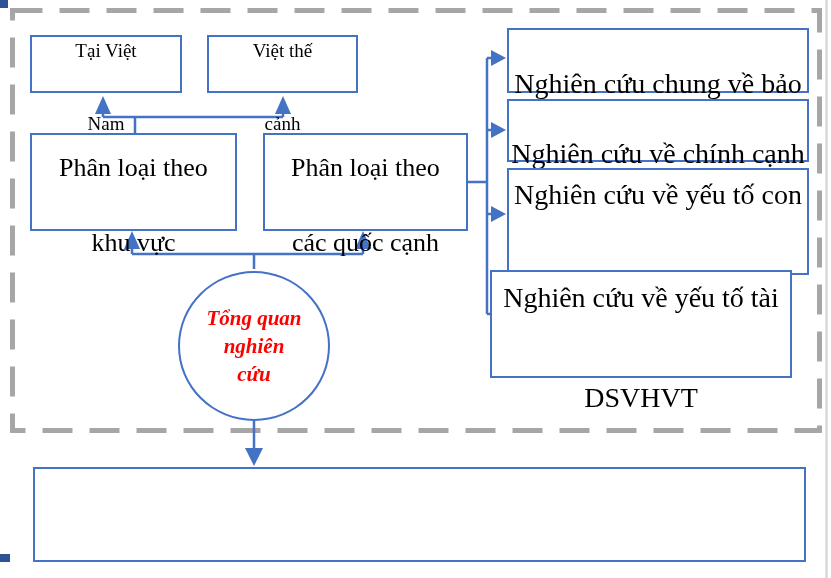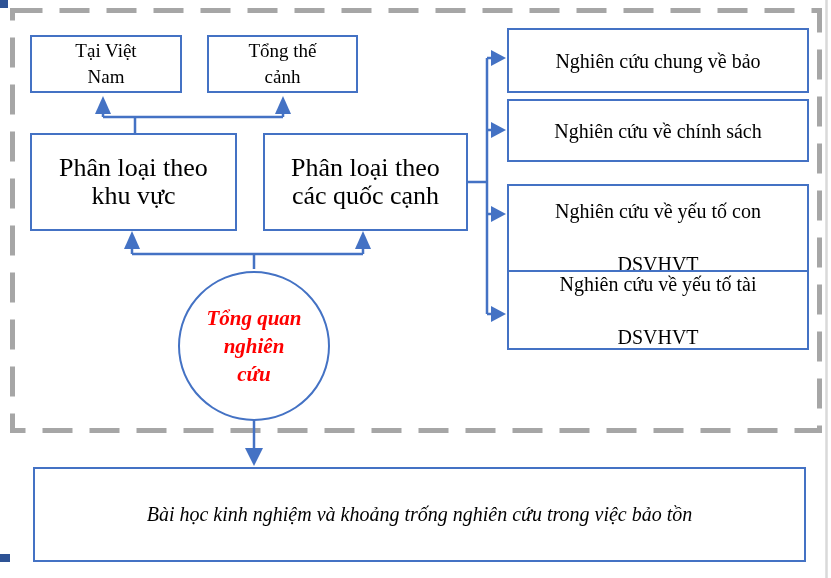--- a/index.html
+++ b/index.html
@@ -6,24 +6,24 @@
   #stage{
     position:relative;width:831px;height:578px;background:#ffffff;overflow:hidden;
     font-family:"Liberation Serif","DejaVu Serif",serif;color:#000;
   }
   #connectors{position:absolute;left:0;top:0;z-index:1;}
   .box{
     position:absolute;z-index:2;background:#ffffff;border:2px solid #4472c4;
     display:flex;flex-direction:column;align-items:center;justify-content:center;
     text-align:center;box-sizing:border-box;
   }
-  .box span{display:block;white-space:nowrap;}
+  .box span{display:block;white-space:nowrap;margin-top:47px;}
   .small-box{font-size:19px;line-height:26px;}
   .mid-box{font-size:26px;line-height:28px;}
-  .right-box{font-size:20px;line-height:28px;gap:25px;}
+  .right-box{font-size:28px;line-height:28px;gap:25px;}
   .circle{
     position:absolute;z-index:2;background:#ffffff;border:2px solid #4472c4;border-radius:50%;
     display:flex;flex-direction:column;align-items:center;justify-content:center;text-align:center;
     font-size:21px;line-height:28px;font-weight:bold;font-style:italic;color:#fe0000;box-sizing:border-box;
   }
   .conclusion{font-size:20px;line-height:29px;font-style:italic;}
 </style>
 </head>
 <body>
 
@@ -54,51 +54,50 @@
 
     <path d="M254,421 L254,450" fill="none" stroke-width="2.5" stroke="#4472c4"></path>
     <polygon points="254,466 245,448 263,448" fill="#4472c4"></polygon>
   </svg>
 
   <div class="box small-box" style="left:30px;top:35px;width:152px;height:58px">
     <span>Tại Việt</span>
     <span>Nam</span>
   </div>
   <div class="box small-box" style="left:207px;top:35px;width:151px;height:58px">
-    <span>Tổng thế</span>
+    <span>Việt thế</span>
     <span>cảnh</span>
   </div>
 
   <div class="box mid-box" style="left:30px;top:133px;width:207px;height:98px">
     <span>Phân loại theo</span>
     <span>khu vực</span>
   </div>
   <div class="box mid-box" style="left:263px;top:133px;width:205px;height:98px">
     <span>Phân loại theo</span>
     <span>các quốc cạnh</span>
   </div>
 
   <div class="box right-box" style="left:507px;top:28px;width:302px;height:65px">
     <span>Nghiên cứu chung về bảo</span>
   </div>
   <div class="box right-box" style="left:507px;top:99px;width:302px;height:63px">
-    <span>Nghiên cứu về chính sách</span>
+    <span>Nghiên cứu về chính cạnh</span>
   </div>
-  <div class="box right-box" style="left:507px;top:184px;width:302px;height:107px">
+  <div class="box right-box" style="left:507px;top:168px;width:302px;height:107px">
     <span>Nghiên cứu về yếu tố con</span>
     <span>DSVHVT</span>
   </div>
-  <div class="box right-box" style="left:507px;top:270px;width:302px;height:80px">
+  <div class="box right-box" style="left:490px;top:270px;width:302px;height:108px">
     <span>Nghiên cứu về yếu tố tài</span>
     <span>DSVHVT</span>
   </div>
 
   <div class="circle" style="left:178px;top:271px;width:152px;height:150px">
     <span>Tổng quan</span>
     <span>nghiên</span>
     <span>cứu</span>
   </div>
 
   <div class="box conclusion" style="left:33px;top:467px;width:773px;height:95px">
-    <span>Bài học kinh nghiệm và khoảng trống nghiên cứu trong việc bảo tồn</span>
   </div>
 
 </div>
 
 </body></html>

